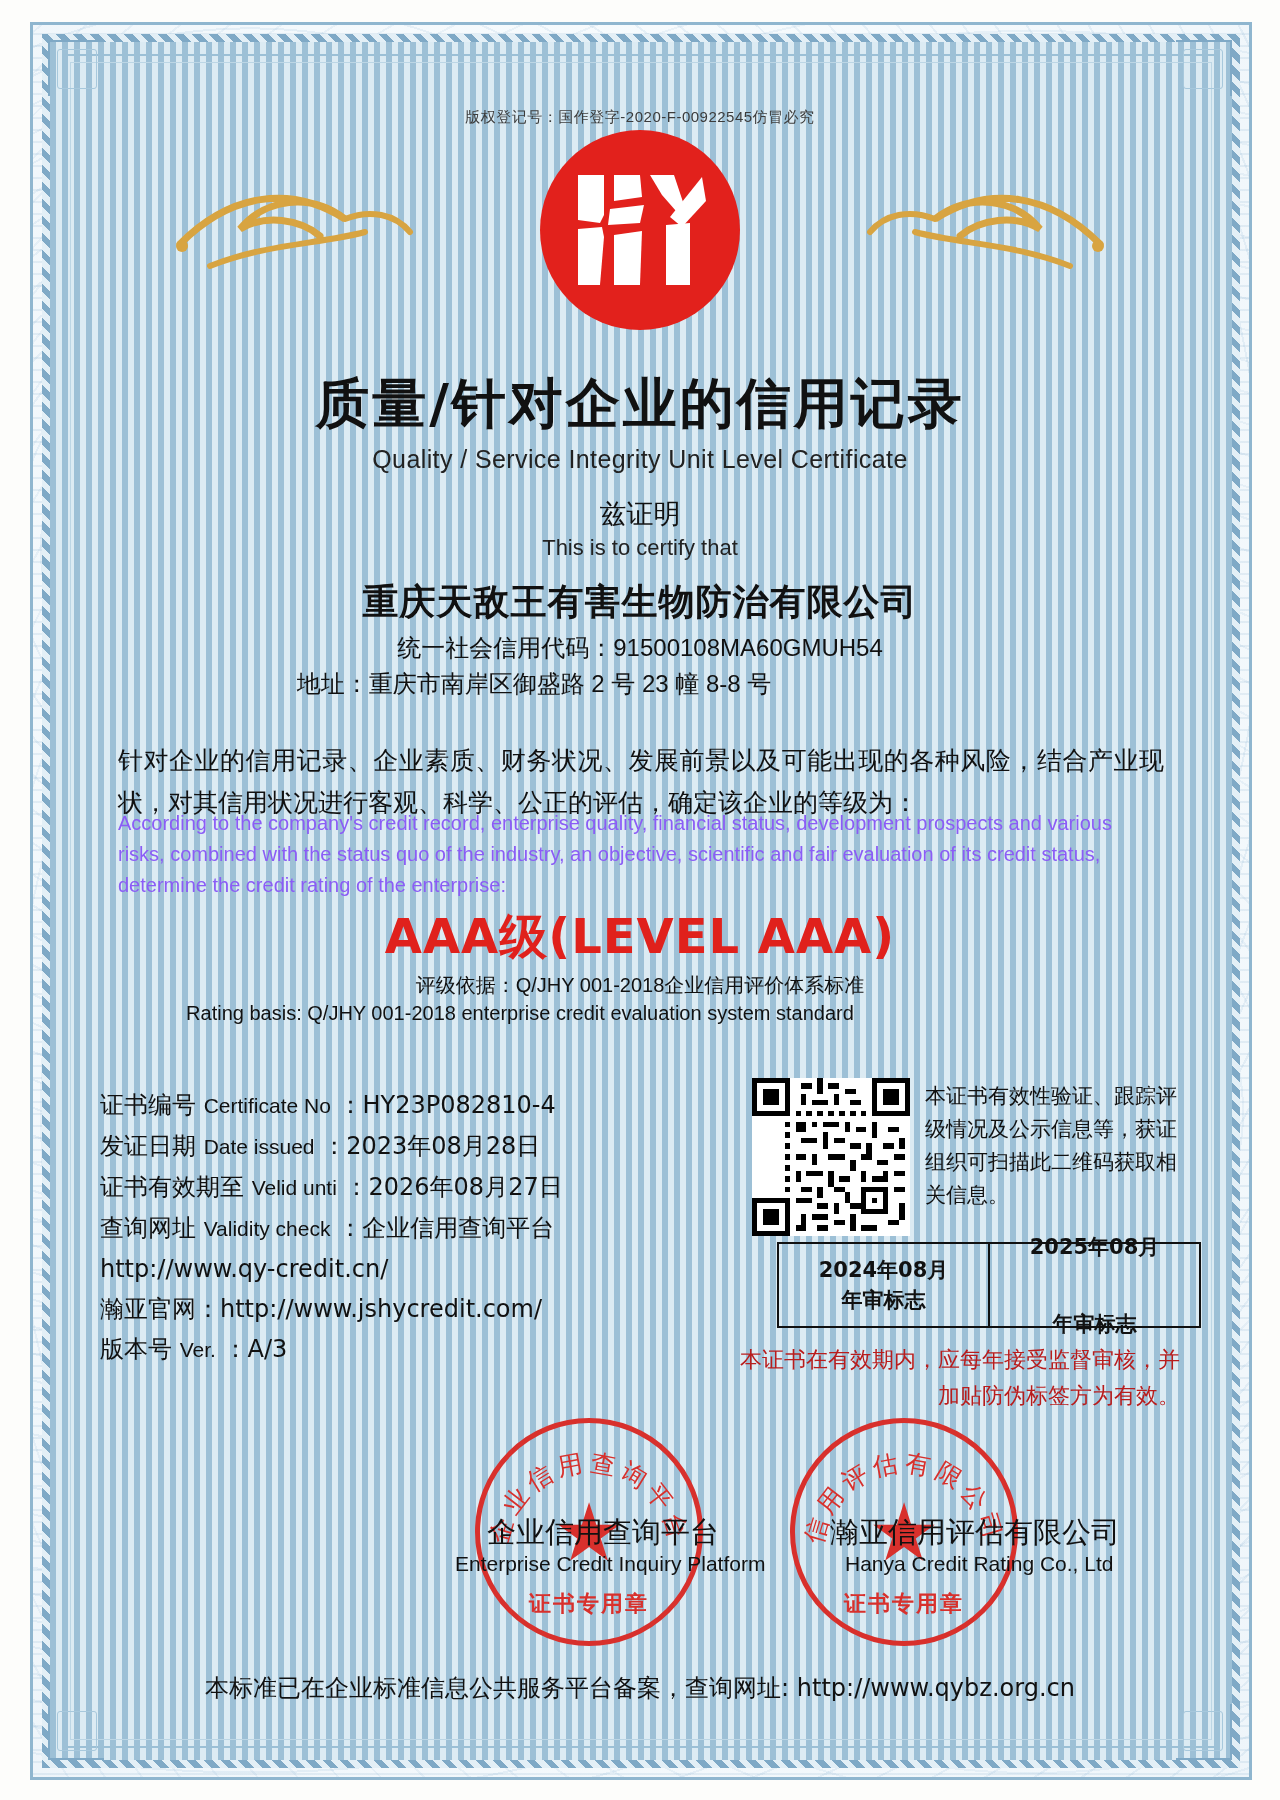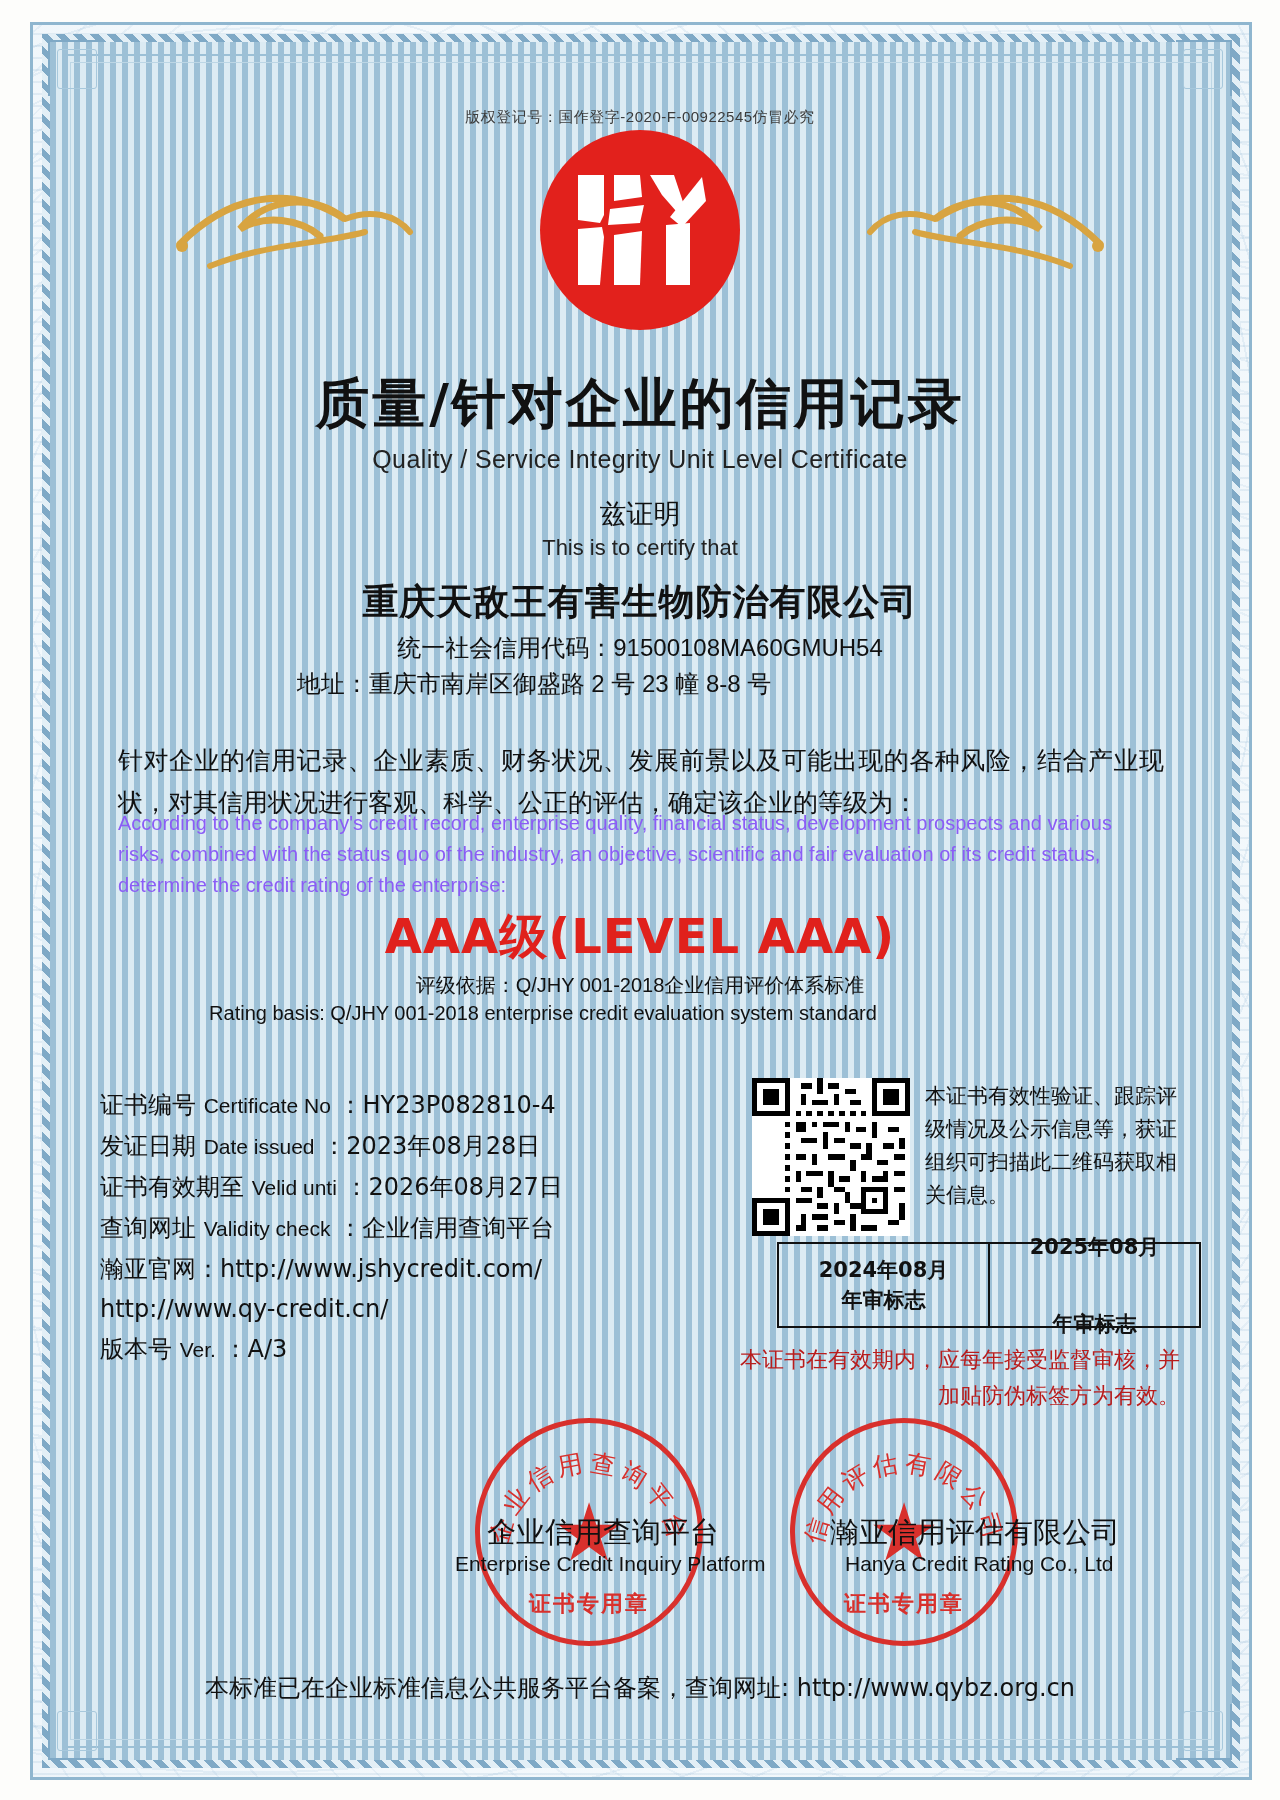--- a/index.html
+++ b/index.html
@@ -141,21 +141,21 @@
     position:absolute;top:905px;left:0;width:1280px;text-align:center;
     font-size:48px;font-weight:bold;color:#e0211c;letter-spacing:1px;
     font-family:"DejaVu Sans", sans-serif;
   }
   .rating-cn{
     position:absolute;top:972px;left:0;width:1280px;text-align:center;
     font-size:20px;color:#111;
   }
   .rating-en{
     position:absolute;top:1002px;left:0;width:1040px;text-align:center;
-    font-size:20px;color:#111;margin-left:23px;
+    font-size:20px;color:#111;
   }
   
   .details{
     position:absolute;top:1085px;left:100px;width:620px;
     font-size:24px;line-height:40px;color:#111;
     font-family:"DejaVu Sans", sans-serif;
   }
   .details .sm{font-size:21px;font-family:"Liberation Sans",sans-serif;}
   
   .qr{
@@ -302,22 +302,22 @@
     <div>
       <span>证书有效期至</span>
       <span class="sm">Velid unti</span>
       <span>：2026年08月27日</span>
     </div>
     <div>
       <span>查询网址</span>
       <span class="sm">Validity check</span>
       <span>：企业信用查询平台</span>
     </div>
+    <div>http://www.qy-credit.cn/</div>
     <div>瀚亚官网：http://www.jshycredit.com/</div>
-    <div>http://www.qy-credit.cn/</div>
     <div>
       <span>版本号</span>
       <span class="sm">Ver.</span>
       <span>：A/3</span>
     </div>
   </div>
 
   <div class="qr">
     <svg width="158" height="158" viewBox="0 0 29 29" xmlns="http://www.w3.org/2000/svg" shape-rendering="crispEdges">
       <rect width="29" height="29" fill="#fff"></rect>

